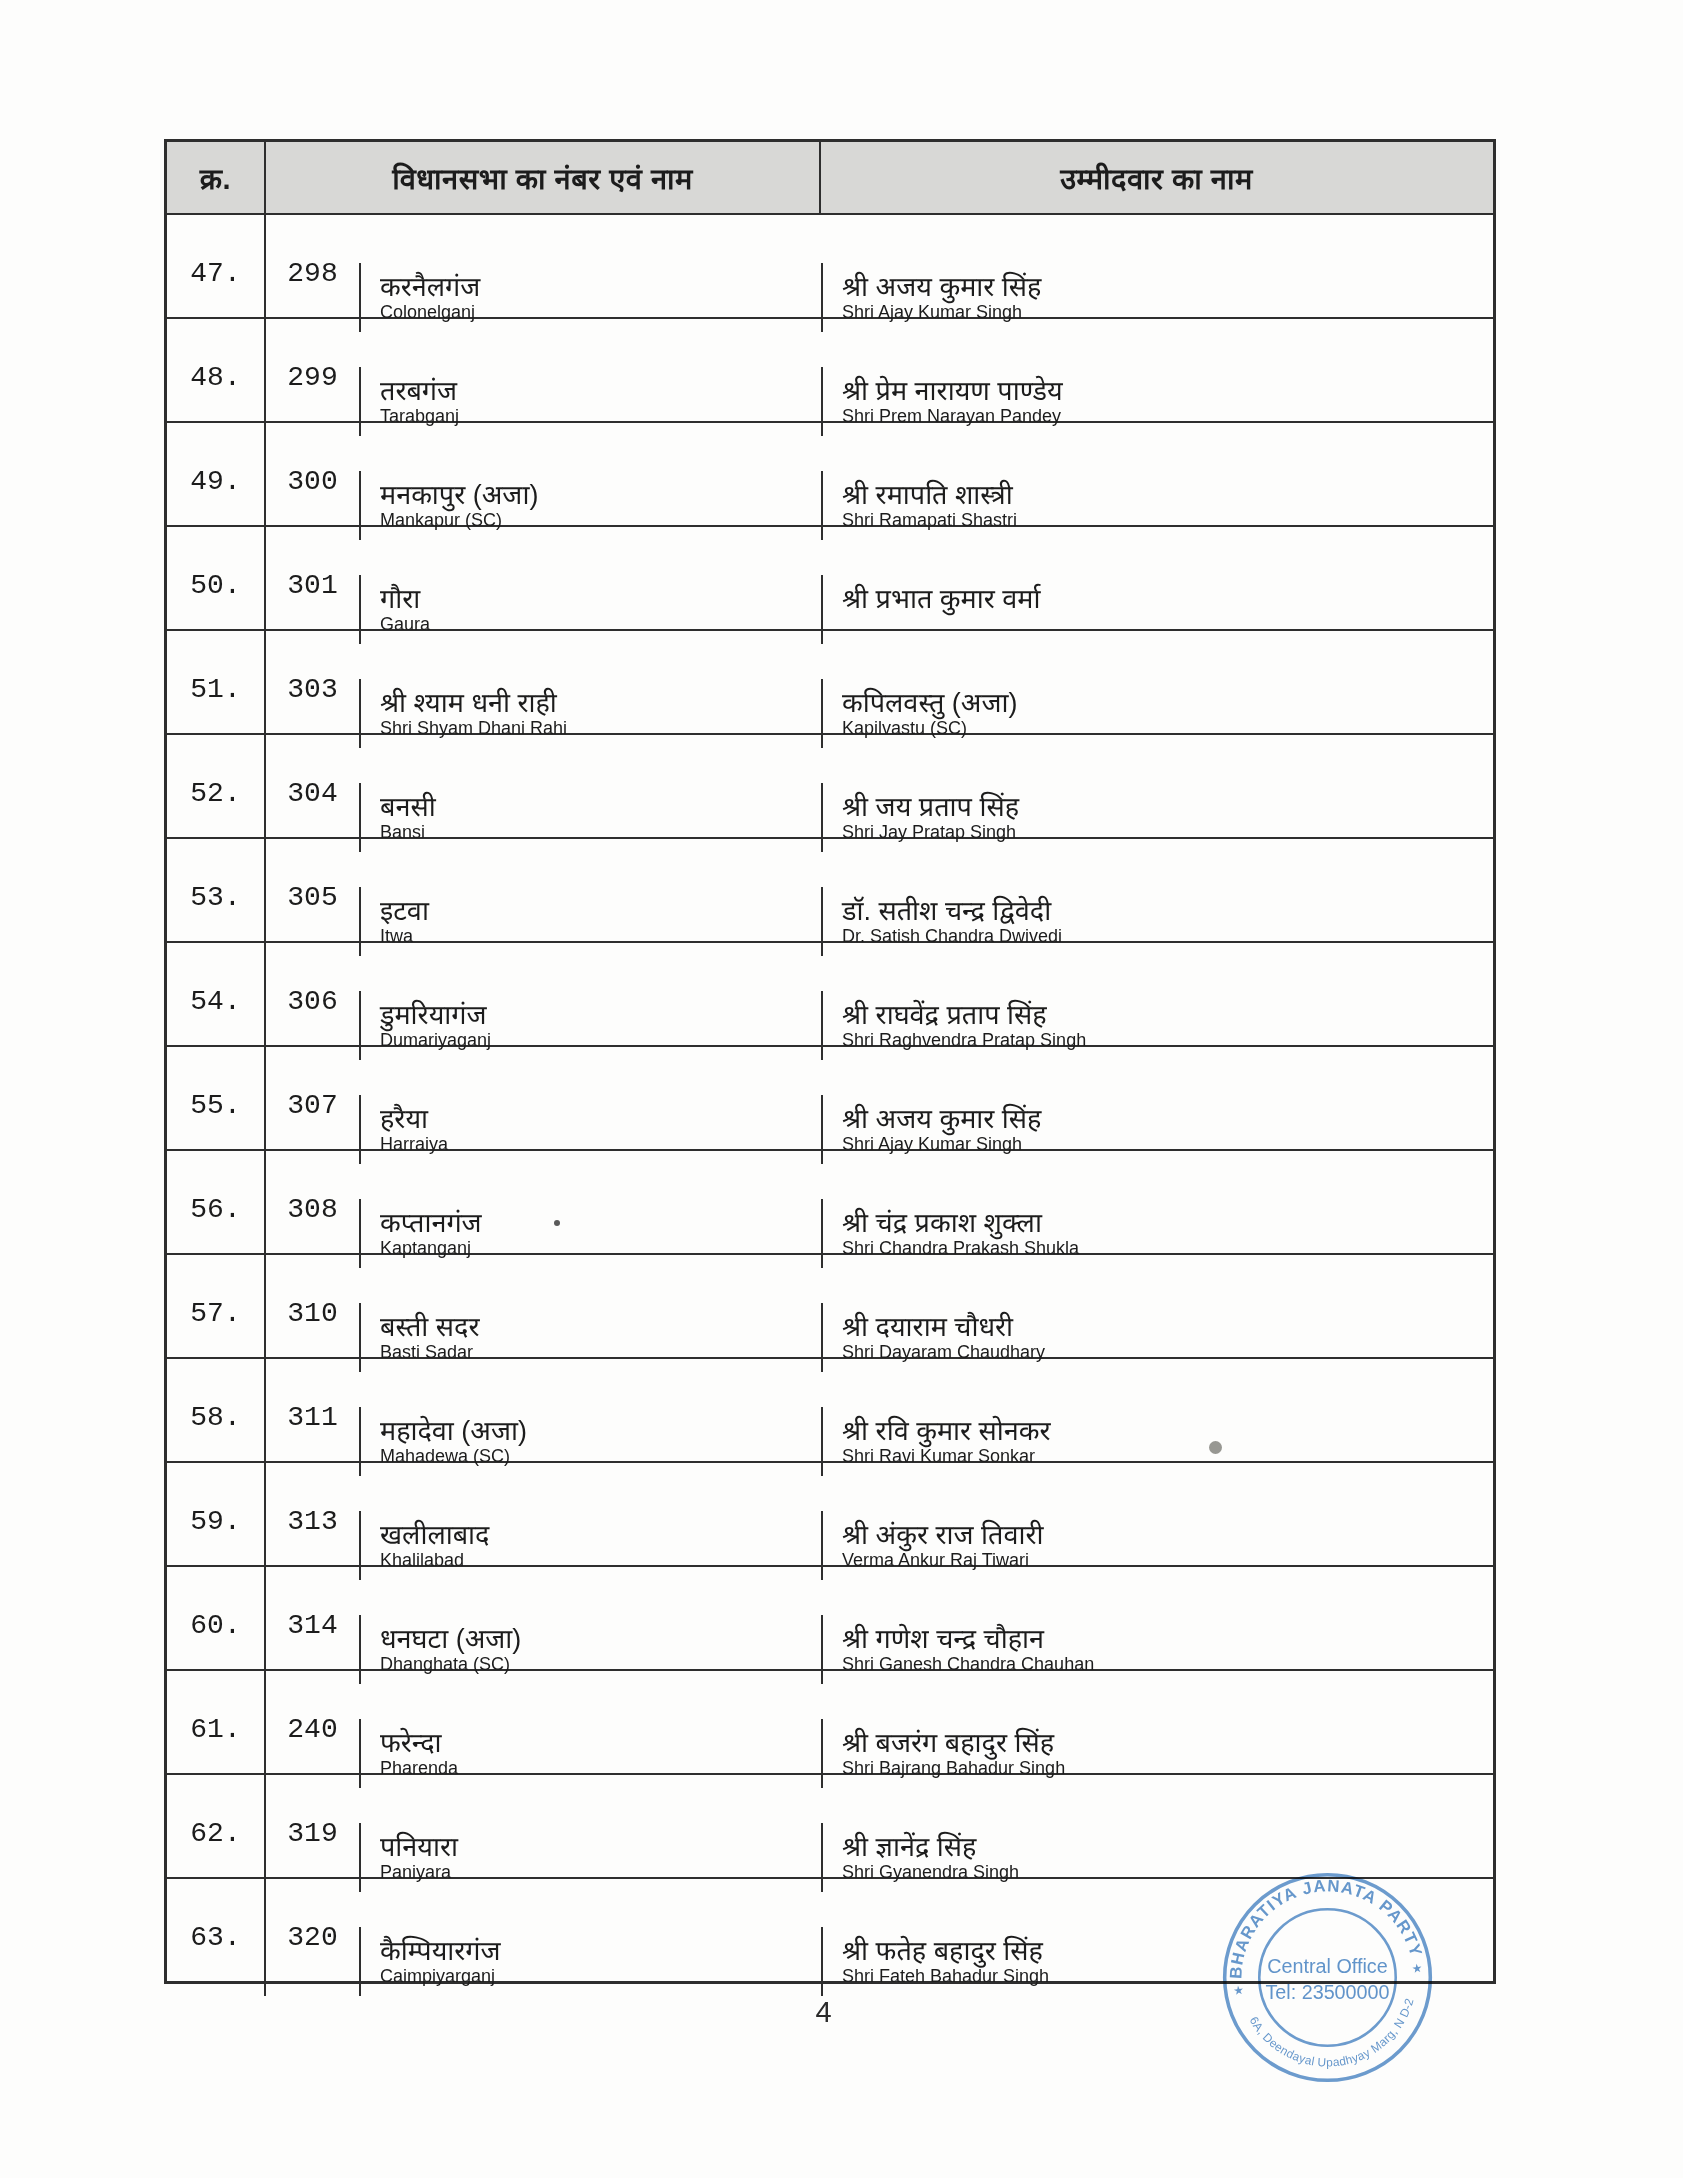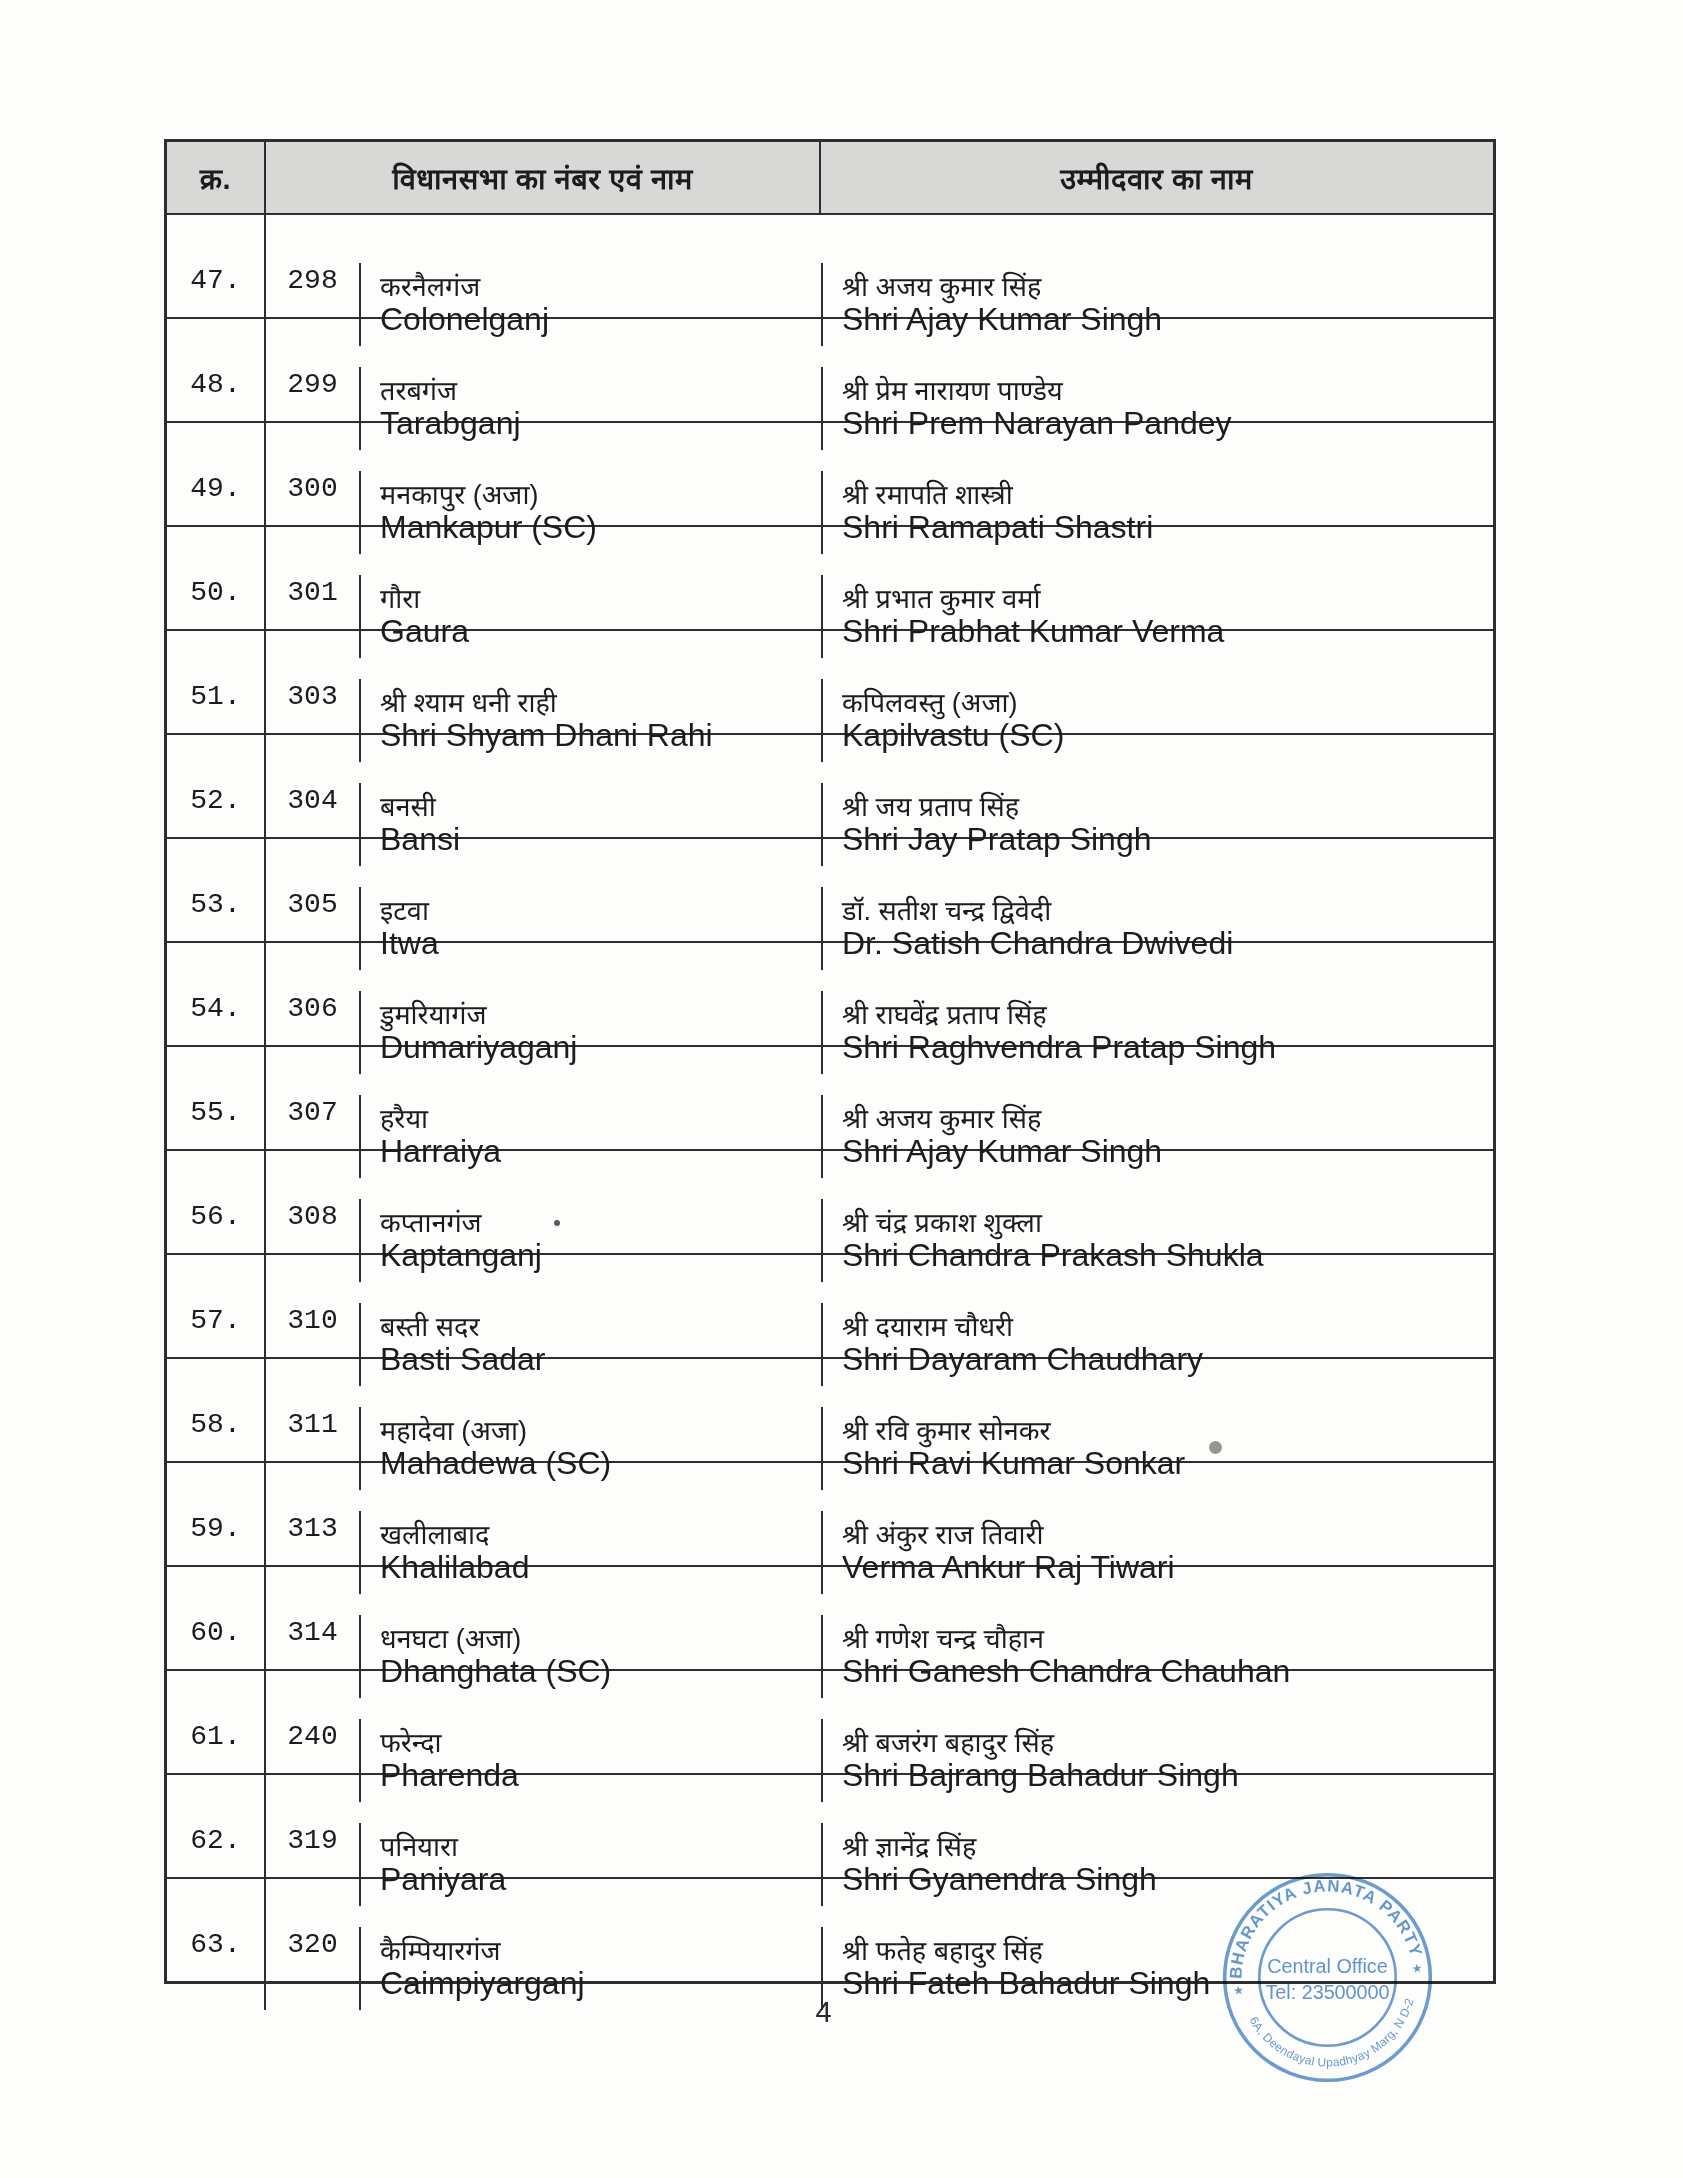--- a/index.html
+++ b/index.html
@@ -41,21 +41,21 @@
     display:flex;align-items:center;justify-content:center;
     font-size:28px;
     font-family:Liberation Mono, monospace;
   }
   .td-name,.td-cand{
     display:flex;flex-direction:column;justify-content:space-between;
     padding:9px 6px 11px 19px;
     margin-top:48px;
   }
   .hi{font-size:27px;line-height:1.15;white-space:nowrap;}
-  .en{font-size:32px;line-height:1.0;white-space:nowrap;}
+  .en{font-size:18px;line-height:1.0;white-space:nowrap;}
   
   .page-number{
     position:absolute;left:794px;top:1996px;width:59px;
     text-align:center;font-size:29px;color:#2a2a2a;
   }
   
   .stamp{
     position:absolute;left:1197px;top:1847px;width:261px;height:261px;
     mix-blend-mode:multiply;
   }
@@ -133,21 +133,20 @@
           </div>
       <div class="td td-number">
             <span class="number">301</span>
           </div>
       <div class="td td-name">
         <div class="hi name-hi">गौरा</div>
         <div class="en name-en">Gaura</div>
       </div>
       <div class="td td-cand">
         <div class="hi cand-hi">श्री प्रभात कुमार वर्मा</div>
-        <div class="en cand-en">Shri Prabhat Kumar Verma</div>
       </div>
     </div>
 
     <div class="trow">
       <div class="td td-serial">
             <span class="serial">51.</span>
           </div>
       <div class="td td-number">
             <span class="number">303</span>
           </div>

